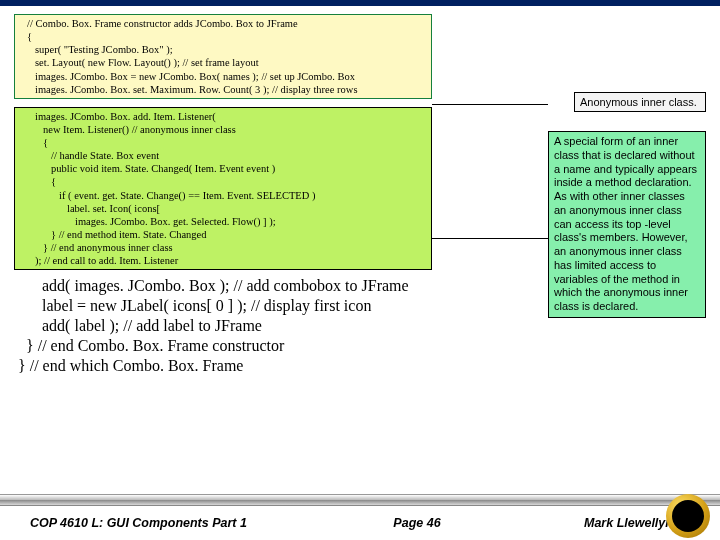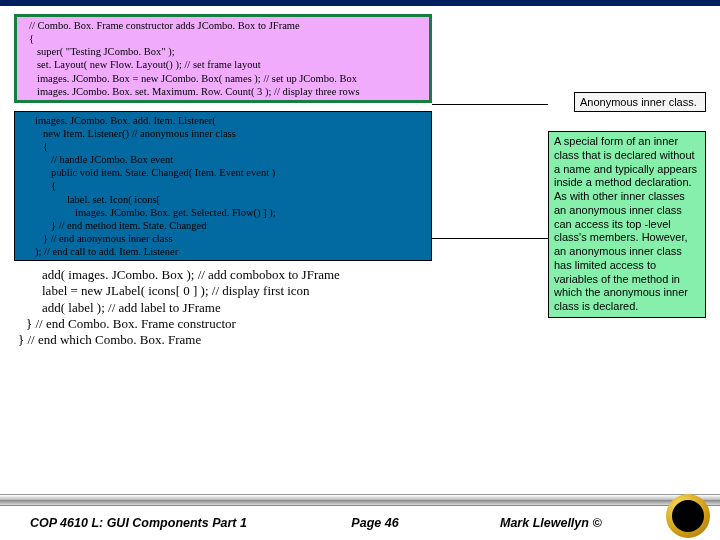--- a/index.html
+++ b/index.html
@@ -14,40 +14,40 @@
   .top-bar {
     height: 6px;
     background: #002060;
   }
   .content {
     position: relative;
     padding: 8px 14px 0 14px;
     height: 490px;
   }
   .code-block1 {
-    border: 3px solid #15803d;
-    background: #f0abfc;
+    border: 1px solid #15803d;
+    background: #fef9c3;
     width: 418px;
     padding: 2px 4px;
     font-size: 10.5px;
     line-height: 1.25;
   }
   .code-block2 {
     border: 1px solid #000;
-    background: #0369a1;
+    background: #bef264;
     width: 418px;
     padding: 2px 4px;
     margin-top: 8px;
     font-size: 10.5px;
     line-height: 1.25;
   }
   .code-block3 {
     width: 418px;
     padding: 2px 4px 0 4px;
-    font-size: 13px;
+    font-size: 16px;
     line-height: 1.25;
     margin-top: 4px;
   }
   .annot1 {
     position: absolute;
     right: 14px;
     top: 86px;
     width: 132px;
     border: 1px solid #000;
     background: #f4f4f4;
@@ -98,20 +98,21 @@
     bottom: 0;
     left: 0;
     width: 100%;
     height: 34px;
     display: flex;
     align-items: center;
     font-family: Arial, sans-serif;
     font-size: 12.5px;
     font-weight: bold;
     font-style: italic;
+    gap: 42px;
   }
   .footer .left {
     flex: 0 0 300px;
     padding-left: 30px;
   }
   .footer .mid {
     flex: 0 0 150px;
     text-align: center;
   }
   .footer .right {
@@ -162,23 +163,24 @@
     <div class="in2">super( "Testing JCombo. Box" );</div>
     <div class="in2">set. Layout( new Flow. Layout() ); // set frame layout</div>
     <div class="in2">images. JCombo. Box = new JCombo. Box( names ); // set up JCombo. Box</div>
     <div class="in2">images. JCombo. Box. set. Maximum. Row. Count( 3 ); // display three rows</div>
   </div>
 
   <div class="code-block2">
     <div class="in2">images. JCombo. Box. add. Item. Listener(</div>
     <div class="in3">new Item. Listener() // anonymous inner class</div>
     <div class="in3">{</div>
-    <div class="in4">// handle JCombo. Box event</div>
+    <div class="in4">// handle State. Box event</div>
     <div class="in4">public void item. State. Changed( Item. Event event )</div>
     <div class="in4">{</div>
+    <div class="in5">if ( event. get. State. Change() == Item. Event. SELECTED )</div>
     <div class="in6">label. set. Icon( icons[</div>
     <div class="in7">images. JCombo. Box. get. Selected. Flow() ] );</div>
     <div class="in4">} // end method item. State. Changed</div>
     <div class="in3">} // end anonymous inner class</div>
     <div class="in2">); // end call to add. Item. Listener</div>
   </div>
 
   <div class="code-block3">
     <div class="in3">add( images. JCombo. Box ); // add combobox to JFrame</div>
     <div class="in3">label = new JLabel( icons[ 0 ] ); // display first icon</div>

